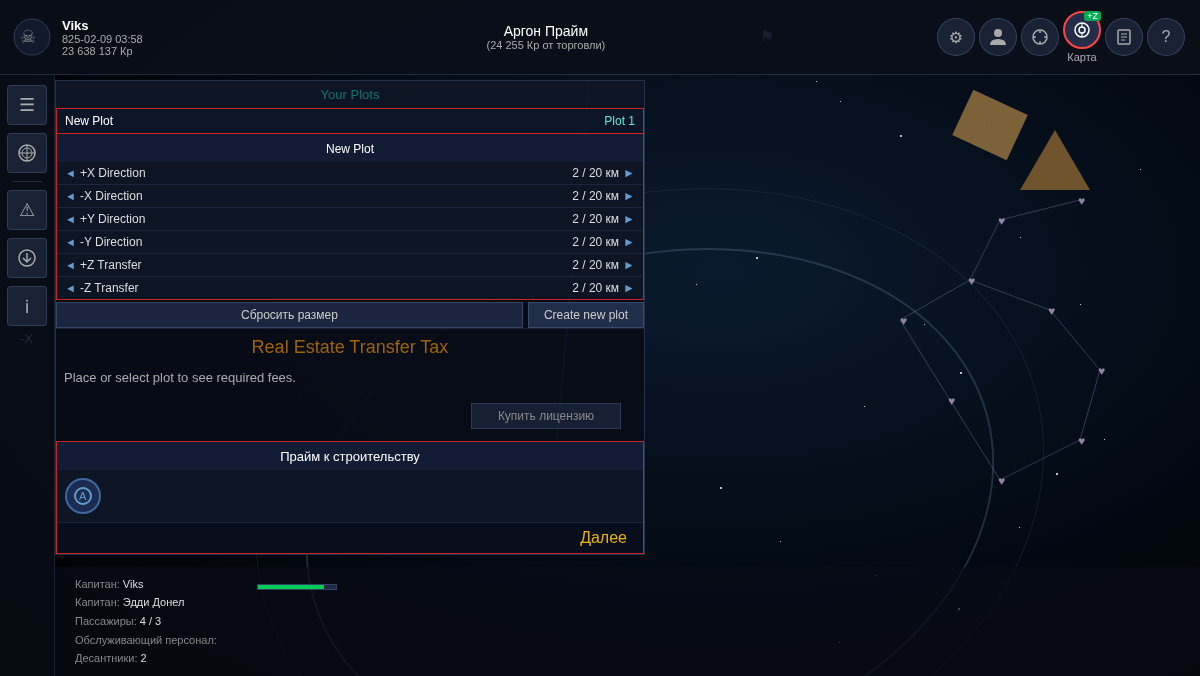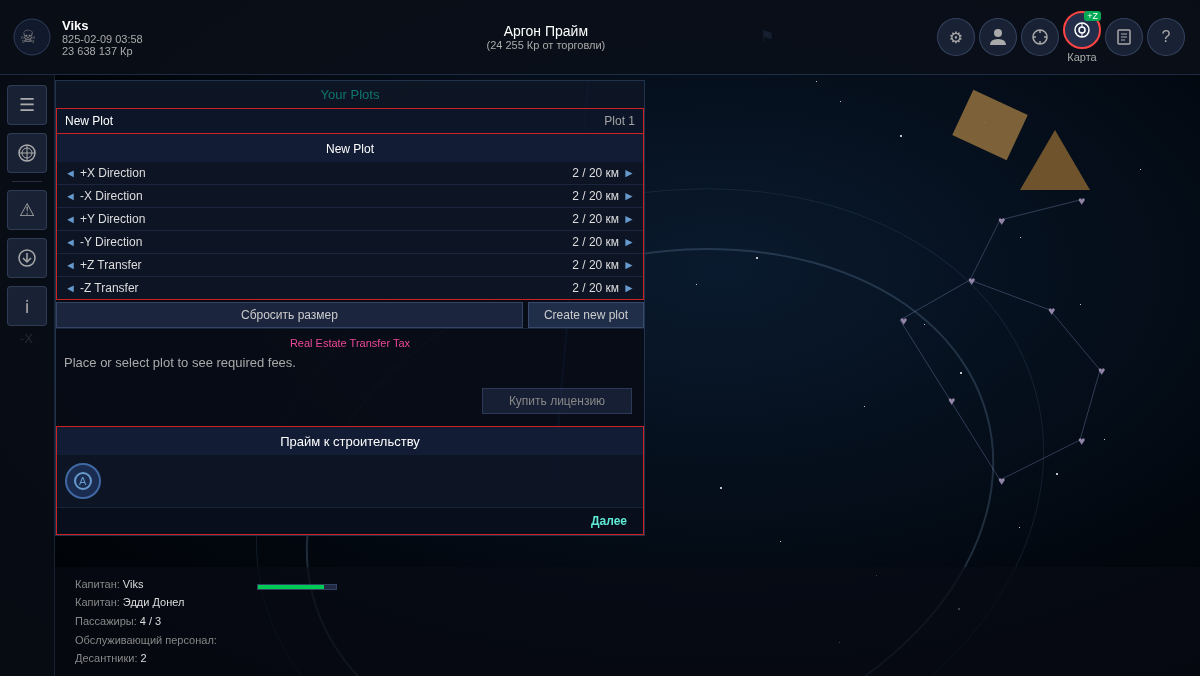--- a/index.html
+++ b/index.html
@@ -276,21 +276,21 @@
       background: rgba(15, 25, 45, 0.8);
       border: 1px solid #cc2222;
     }
 
     .plots-header-left {
       color: #fff;
       font-size: 12px;
     }
 
     .plots-header-right {
-      color: #a3a3a3;
+      color: #5eead4;
       font-size: 12px;
     }
 
     
     .new-plot-header {
       background: rgba(20, 30, 55, 0.9);
       padding: 5px 8px;
       text-align: center;
       border-left: 1px solid #cc2222;
       border-right: 1px solid #cc2222;
@@ -374,43 +374,43 @@
       border: 1px solid rgba(80, 100, 140, 0.5);
     }
 
     
     .tax-section {
       padding: 8px;
       border-top: 1px solid rgba(60, 90, 130, 0.3);
     }
 
     .tax-title {
-      color: #ec4899;
-      font-size: 11px;
+      color: #a16207;
+      font-size: 18px;
       text-align: center;
-      margin-bottom: 6px;
+      margin-bottom: 12px;
     }
 
     .tax-text {
       color: #aaa;
       font-size: 13px;
       margin-bottom: 18px;
     }
 
     .license-btn {
       display: block;
       text-align: center;
       padding: 5px;
       background: rgba(30, 40, 65, 0.7);
       border: 1px solid rgba(80, 100, 140, 0.4);
       color: #888;
       font-size: 12px;
       cursor: pointer;
       margin-left: auto;
-      margin-right: 4px;
+      margin-right: 15px;
       min-width: 150px;
     }
 
     
     .construction-section {
       margin-top: 4px;
       border: 1px solid #cc2222;
       padding: 0;
     }
 
@@ -456,27 +456,26 @@
 
     .next-btn-row {
       display: flex;
       justify-content: flex-end;
       padding: 4px 8px;
       background: rgba(10, 15, 30, 0.8);
       border-top: 1px solid rgba(60, 90, 130, 0.3);
     }
 
     .next-btn {
-      color: #5eead4;
-      font-size: 12px;
+      color: #eab308;
+      font-size: 16px;
       cursor: pointer;
       background: none;
       border: none;
       padding: 2px 8px;
-      font-weight: bold;
     }
 
     
     .bottom-info {
       position: absolute;
       bottom: 0;
       left: 55px;
       right: 0;
       height: auto;
       padding: 8px 20px;

